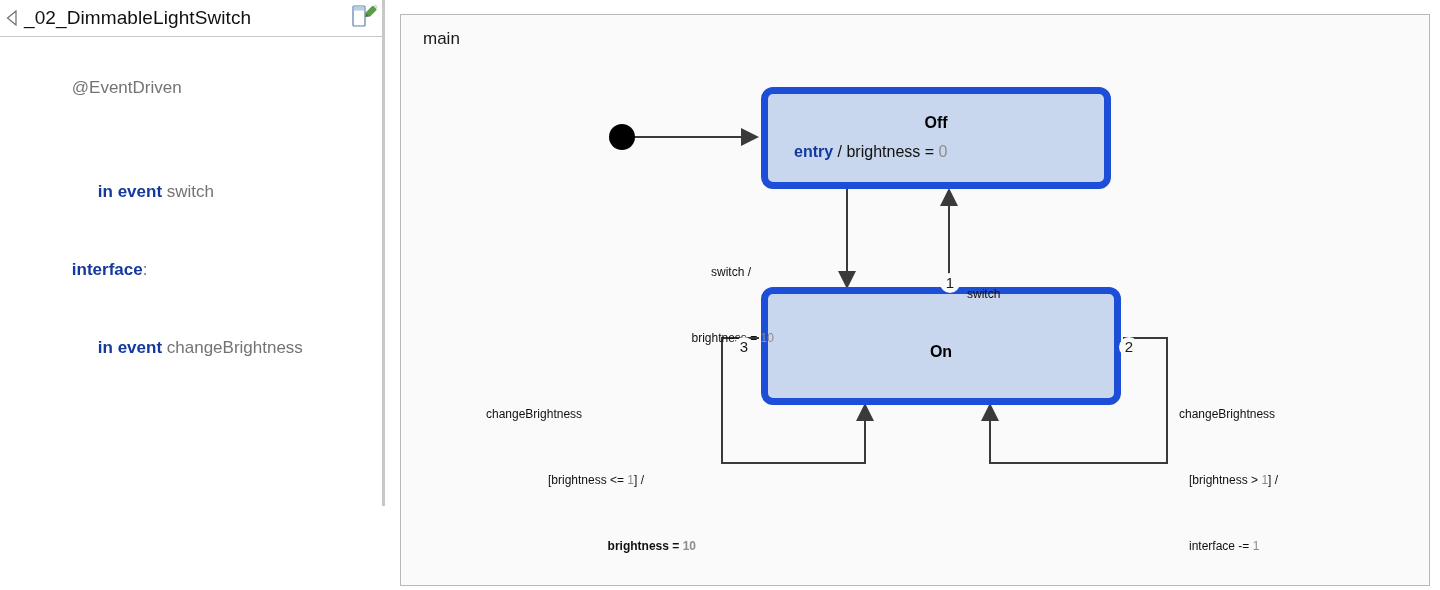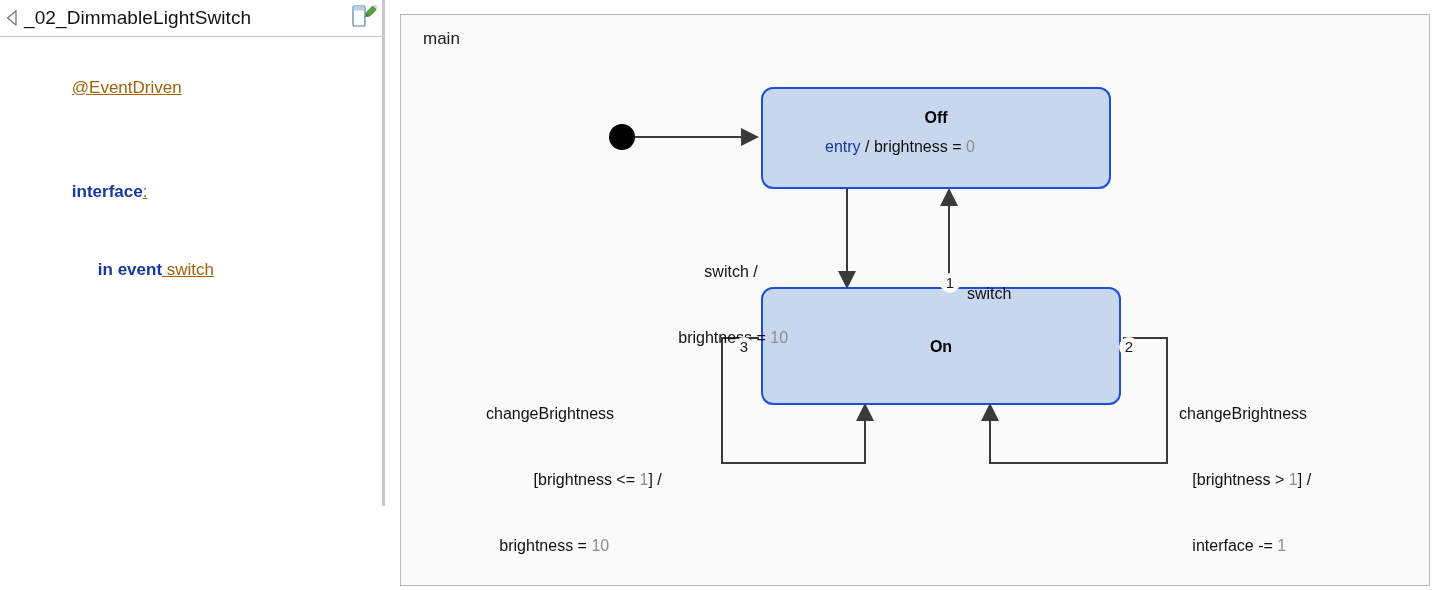--- a/index.html
+++ b/index.html
@@ -56,21 +56,21 @@
     flex: 0 0 auto;
   }
   #editor-body {
     padding: 12px 0 0 34px;
     font-size: 17px;
     line-height: 26px;
     color: #111111;
   }
   .code-line { white-space: pre; }
   .kw { color: #14389e; font-weight: bold; }
-  .plain { color: #a16207; text-decoration: underline; }
+  .plain { color: #737373; }
   .indent1 { padding-left: 26px; }
   .blank-line { height: 26px; }
 
   
   #diagram-pane {
     position: absolute;
     left: 400px; top: 14px;
     width: 1030px;
     height: 572px;
     background: #fafafa;
@@ -82,53 +82,53 @@
     position: absolute;
     left: 22px; top: 14px;
     font-size: 17px;
     color: #1a1a1a;
   }
 
   
   .state-box {
     position: absolute;
     background: #c8d7ed;
-    border: 2px solid #1d4ed8;
+    border: 7px solid #1d4ed8;
     border-radius: 12px;
     box-sizing: border-box;
   }
   .state-name {
     position: absolute;
     left: 0; right: 0;
     text-align: center;
     font-size: 16px;
     font-weight: bold;
     color: #000000;
   }
   .state-action {
     position: absolute;
     font-size: 16px;
     color: #111111;
     white-space: pre;
   }
-  .act-kw { color: #14389e; font-weight: normal; margin-left: 36px; }
+  .act-kw { color: #14389e; font-weight: bold; }
   .num { color: #8d8d8d; }
 
   
   #initial-node {
     position: absolute;
     width: 26px; height: 26px;
     border-radius: 50%;
     background: #000000;
   }
 
   
   .t-label {
     position: absolute;
-    font-size: 16px;
+    font-size: 12px;
     color: #111111;
     line-height: 22px;
     white-space: pre;
   }
   .t-label.center { text-align: center; }
   .t-label.right  { text-align: right; }
 
   
   .prio {
     position: absolute;
@@ -174,25 +174,28 @@
           </g>
         </svg>
       </div>
     </div>
 
     <div id="editor-body">
       <div class="code-line">
         <span class="plain">@EventDriven</span>
       </div>
       <div class="blank-line"></div>
+      <div class="code-line indent1">
+        <span class="kw">in event</span><span class="plain">&nbsp;</span><span class="plain">switch</span>
+      </div>
       <div class="code-line">
         <span class="kw">interface</span><span class="plain">:</span>
       </div>
       <div class="code-line indent1">
-        <span class="kw">in event</span><span class="plain">&nbsp;</span><span class="plain">switch</span>
+        <span class="kw">in event</span><span class="plain">&nbsp;</span><span class="plain">changeBrightness</span>
       </div>
     </div>
   </div>
 
   <div id="diagram-pane">
 
     <div id="region-label">main</div>
 
     <svg class="edges" viewBox="0 0 1030 572">
       <defs>
@@ -239,17 +242,17 @@
       <div>changeBrightness</div>
       <div><span>   [brightness &gt; </span><span class="num">1</span><span>] /</span></div>
       <div><span>   interface -= </span><span class="num">1</span></div>
     </div>
 
     <div class="prio" style="left:333px; top:322px;">3</div>
 
     <div class="t-label right" style="left:55px; top:344px; width:240px;">
       <div style="text-align:left; padding-left:30px;">changeBrightness</div>
       <div style="text-align:center; padding-left:30px;"><span>   [brightness &lt;= </span><span class="num">1</span><span>] /</span></div>
-      <div style="text-align:left; padding-left:30px;"><span>   brightness = </span><span class="num">10</span></div>
+      <div style="text-align:right; padding-left:30px;font-weight:bold;"><span>   brightness = </span><span class="num">10</span></div>
     </div>
 
   </div>
 </div>
 
 </body></html>

